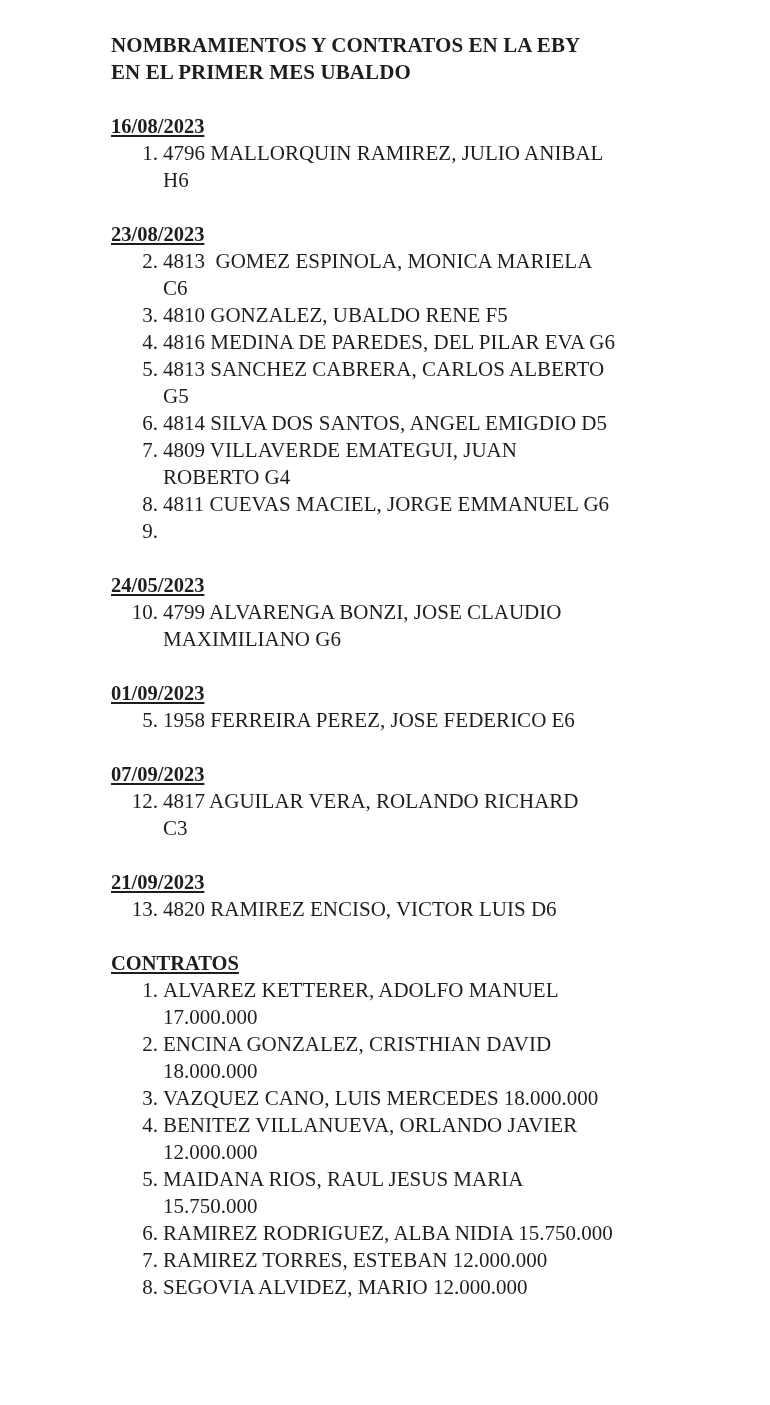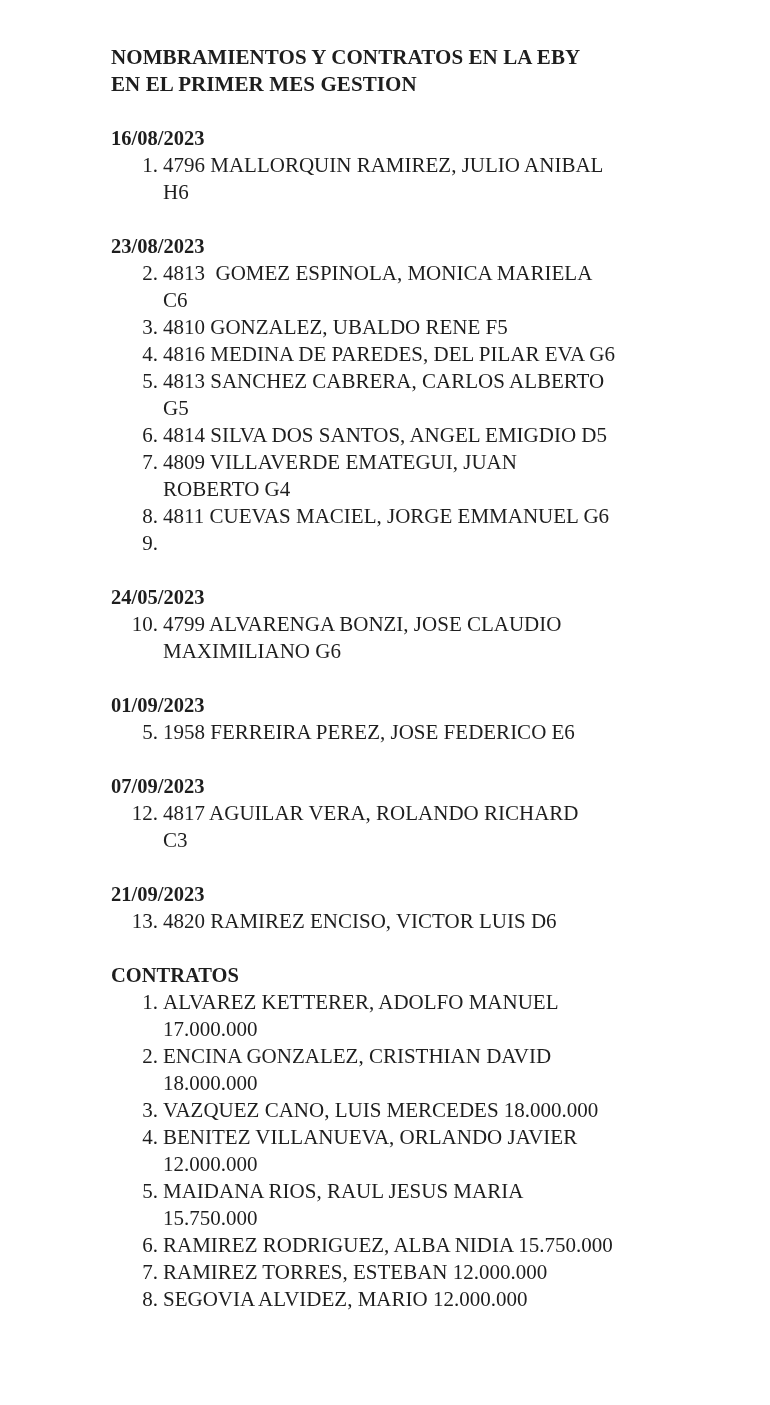--- a/index.html
+++ b/index.html
@@ -9,39 +9,40 @@
     }
     body {
       width: 770px;
       height: 1405px;
       overflow: hidden;
       font-family: "Liberation Serif", "DejaVu Serif", serif;
       color: #1e1e1e;
     }
     .page {
       position: relative;
-      padding-top: 44px;
+      padding-top: 32px;
       padding-left: 111px;
       width: 600px;
     }
     .title {
       font-weight: bold;
       font-size: 21px;
       line-height: 27px;
       margin: 0 0 27px 0;
       letter-spacing: 0.1px;
     }
     .section {
       margin-bottom: 27px;
     }
     .section-heading {
       font-weight: bold;
       font-size: 20.5px;
       line-height: 27px;
       margin: 0;
+      text-decoration: underline;
     }
     ol.entries {
       list-style: none;
       margin: 0;
       padding: 0;
     }
     .entry {
       display: flex;
       font-size: 21px;
       line-height: 27px;
@@ -60,21 +61,21 @@
       padding-left: 5px;
       width: 500px;
     }
   </style>
 </head>
 <body>
 
 <div class="page">
   <h1 class="title">
     <span>NOMBRAMIENTOS Y CONTRATOS EN LA EBY</span><br>
-    <span>EN EL PRIMER MES GESTION</span>
+    <span>EN EL PRIMER MES UBALDO</span>
   </h1>
 
   <div class="section">
     <h2 class="section-heading">16/08/2023</h2>
     <ol class="entries">
       <li class="entry">
         <span class="num">1.</span>
         <span class="body"><span>4796 MALLORQUIN RAMIREZ, JULIO ANIBAL</span><br><span>H6</span></span>
       </li>
     </ol>

